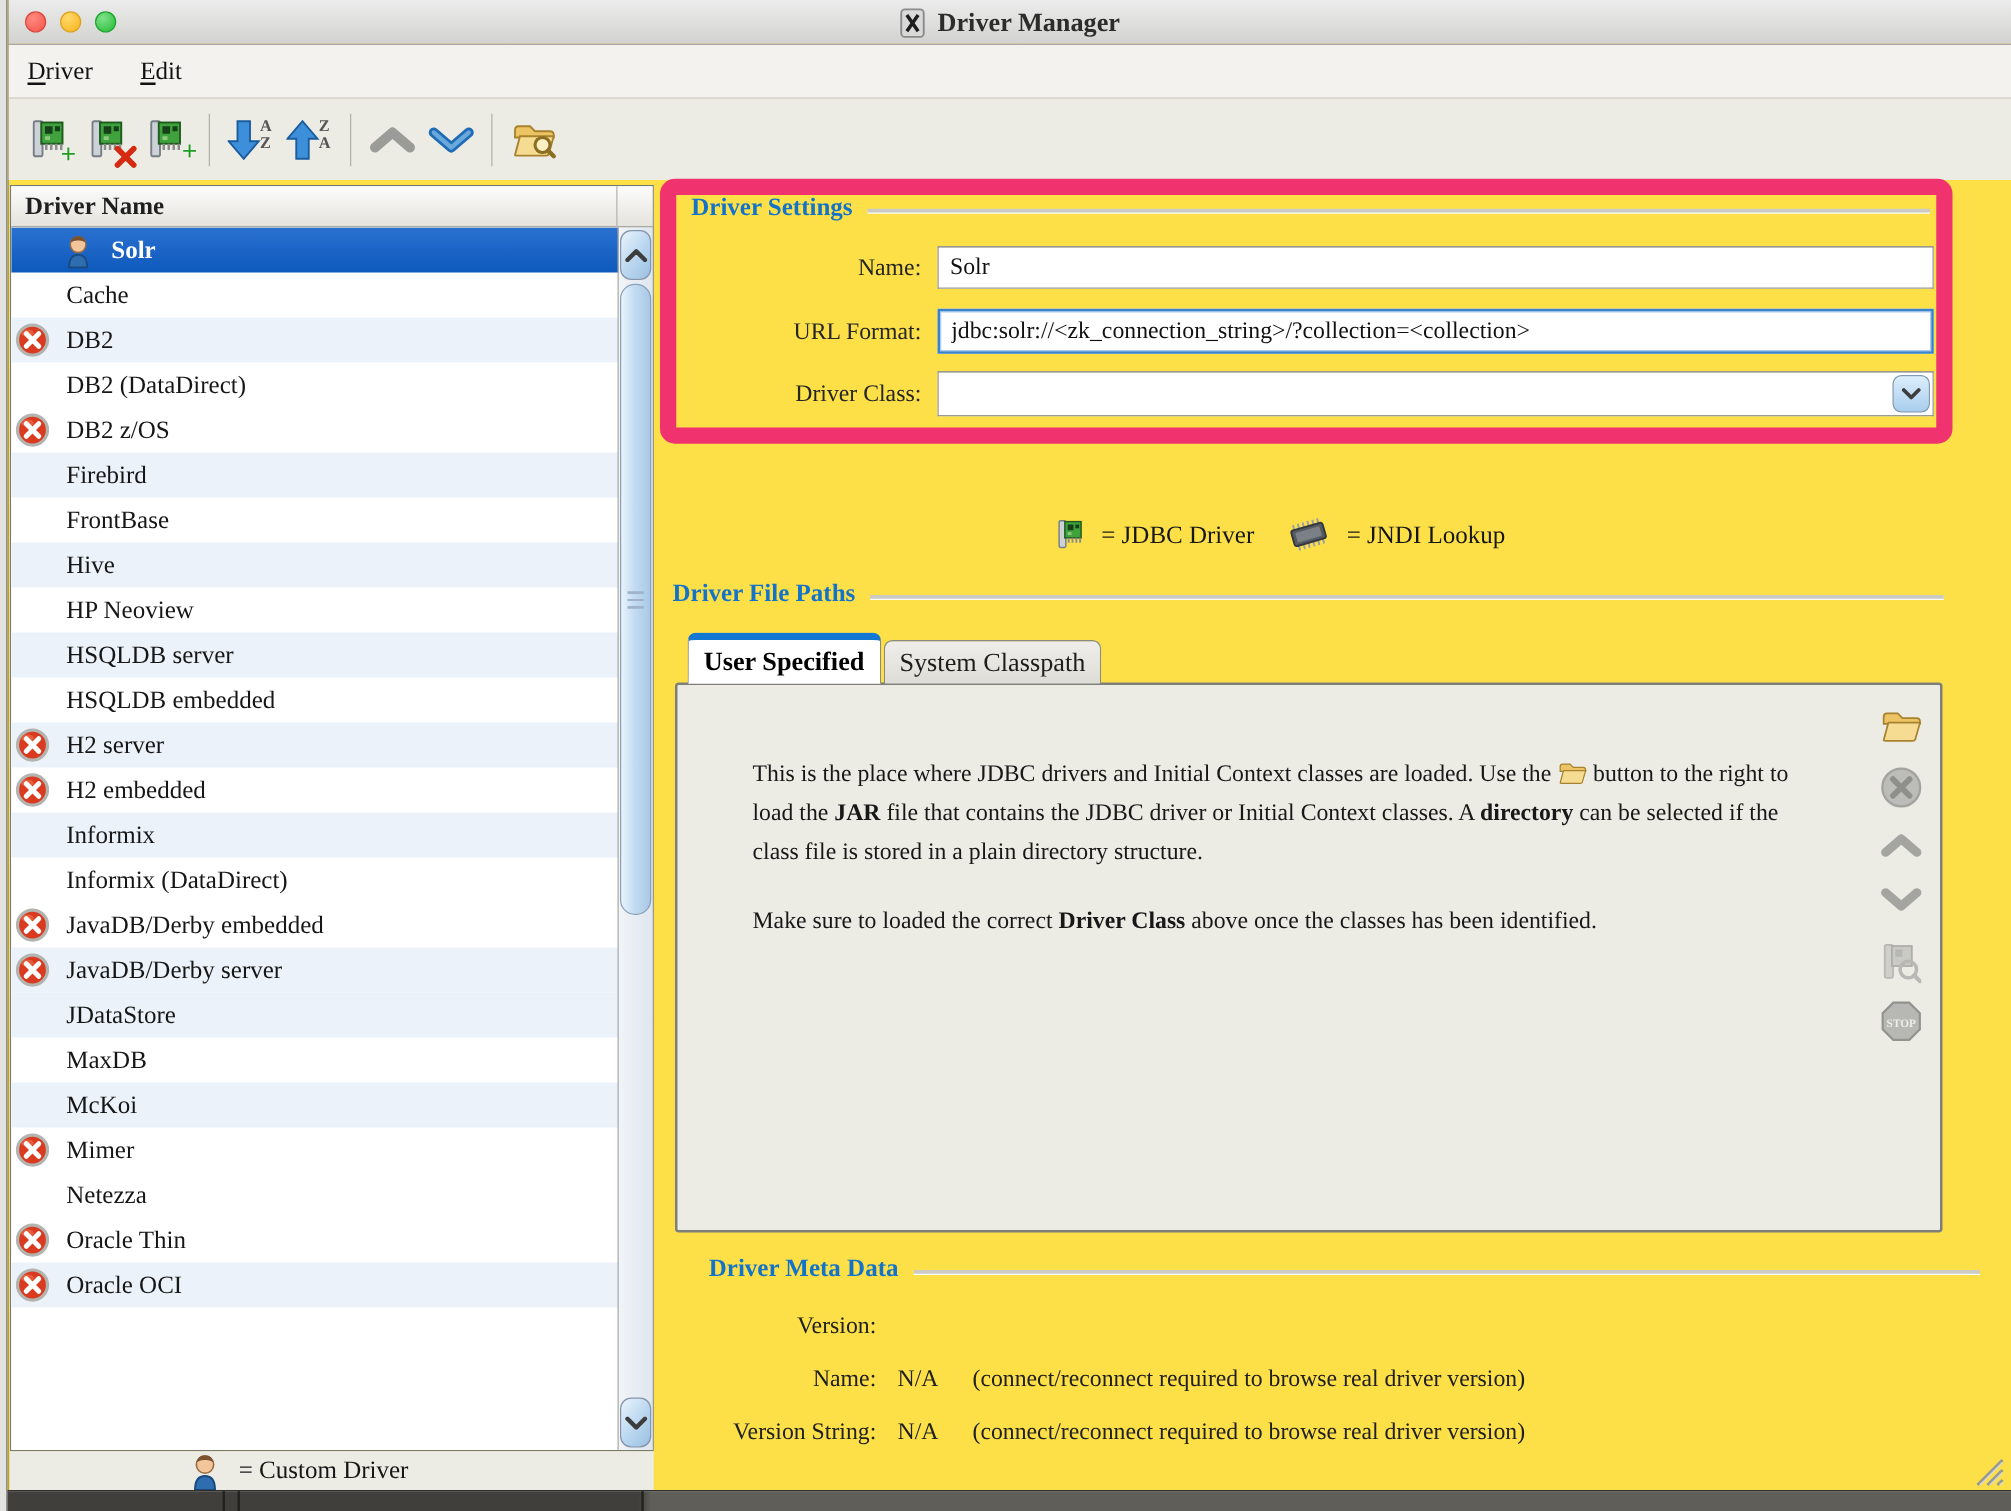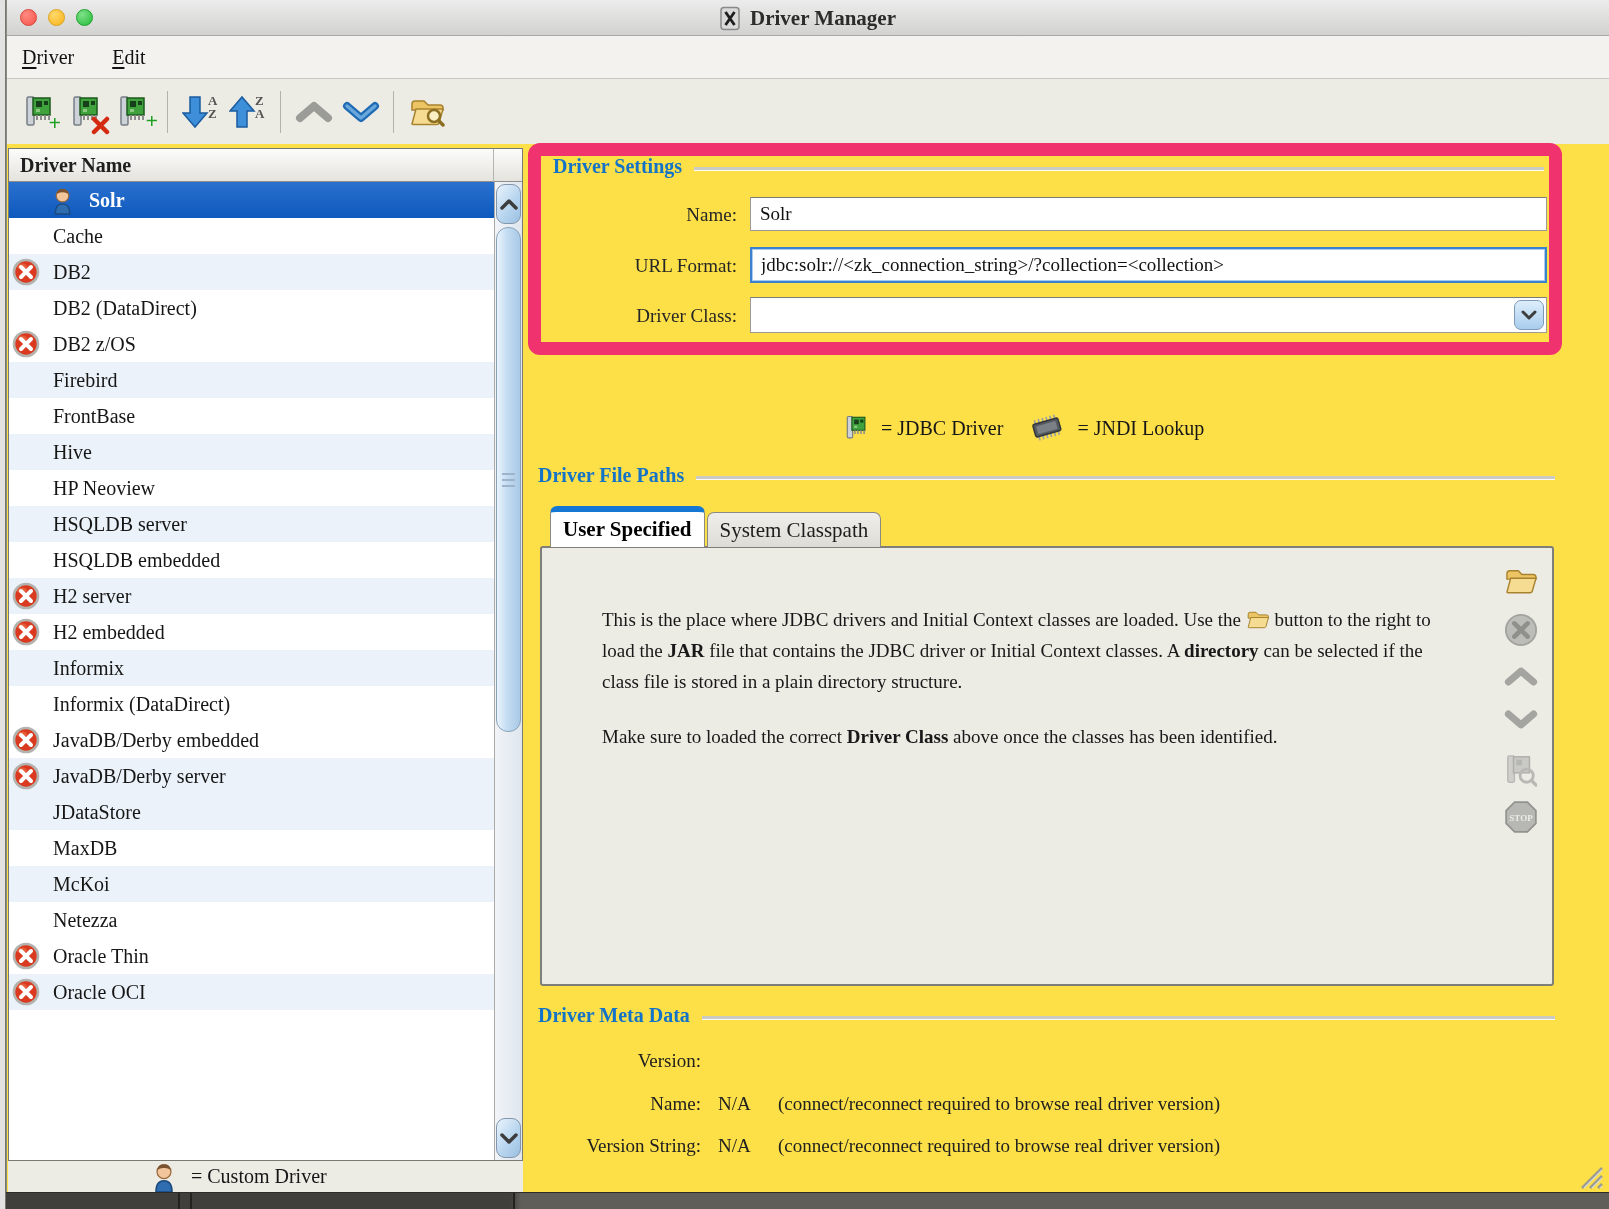--- a/index.html
+++ b/index.html
@@ -335,20 +335,30 @@
             <span class="stat"></span>
             <span class="dlab">JDataStore</span>
           </div>
           <div class="drow">
             <span class="stat"></span>
             <span class="dlab">MaxDB</span>
           </div>
           <div class="drow zeb">
             <span class="stat"></span>
             <span class="dlab">McKoi</span>
+          </div>
+          <div class="drow">
+            <span class="stat">
+              <svg width="28" height="28" viewBox="0 0 28 28">
+                <circle cx="14" cy="14" r="12" fill="#d93a20" stroke="#b3b3af" stroke-width="2.6"></circle>
+                <ellipse cx="10" cy="8.5" rx="5" ry="3" fill="#f07a52" opacity=".55"></ellipse>
+                <path d="M9 9 L19 19 M19 9 L9 19" stroke="#fff" stroke-width="4" stroke-linecap="round"></path>
+              </svg>
+            </span>
+            <span class="dlab">Mimer</span>
           </div>
           <div class="drow">
             <span class="stat"></span>
             <span class="dlab">Netezza</span>
           </div>
           <div class="drow">
             <span class="stat">
               <svg width="28" height="28" viewBox="0 0 28 28">
                 <circle cx="14" cy="14" r="12" fill="#d93a20" stroke="#b3b3af" stroke-width="2.6"></circle>
                 <ellipse cx="10" cy="8.5" rx="5" ry="3" fill="#f07a52" opacity=".55"></ellipse>
@@ -491,21 +501,21 @@
         </span>
         <span class="fpi" style="top:251px;">
           <svg width="36" height="36" viewBox="0 0 32 32">
               <polygon points="10,2 22,2 30,10 30,22 22,30 10,30 2,22 2,10" fill="#b7b7b3" stroke="#92928e" stroke-width="1.6"></polygon>
               <text x="16" y="20" text-anchor="middle" font-size="8.5" font-weight="bold" fill="#ecece8">STOP</text>
             </svg>
         </span>
       </div>
     </div>
 
-    <div class="sec-head" style="left:531px; top:1004px; width:1017px;">
+    <div class="sec-head" style="left:560px; top:1004px; width:1017px;">
       <span>Driver Meta Data</span>
       <span class="hline"></span>
     </div>
     <div class="meta-label" style="left:531px; top:1050px;">Version:</div>
     <div class="meta-label" style="left:531px; top:1093px;">Name:</div>
     <div class="meta-val" style="left:711px; top:1093px;">N/A</div>
     <div class="meta-val" style="left:771px; top:1093px;">(connect/reconnect required to browse real driver version)</div>
     <div class="meta-label" style="left:531px; top:1135px;">Version String:</div>
     <div class="meta-val" style="left:711px; top:1135px;">N/A</div>
     <div class="meta-val" style="left:771px; top:1135px;">(connect/reconnect required to browse real driver version)</div>

